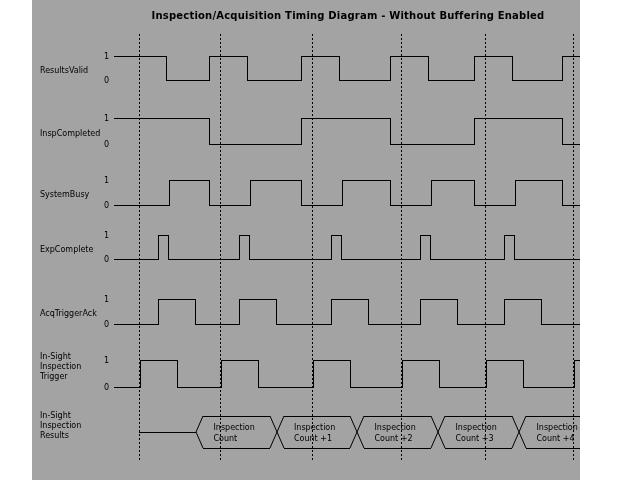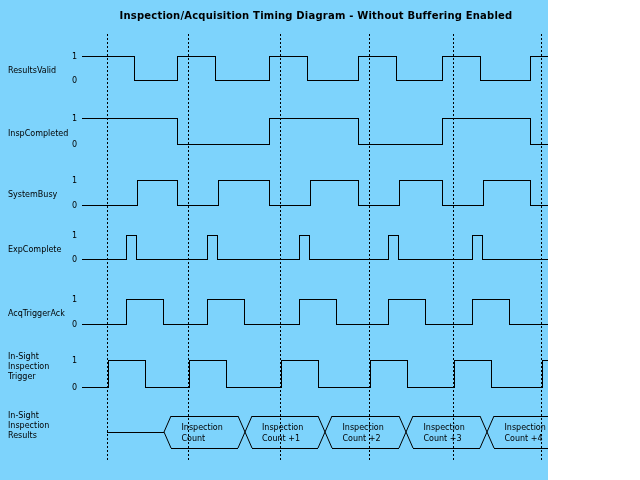--- a/index.html
+++ b/index.html
@@ -1,17 +1,17 @@
 <!DOCTYPE html>
 <html><head>
 <meta charset="utf-8">
 <style>
   html,body{margin:0;padding:0;background:#ffffff;}
-  .canvas{position:relative;width:548px;height:480px;background:#7dd3fc;overflow:hidden;
-          font-family:"DejaVu Sans", "Liberation Sans", sans-serif;}
+  .canvas{position:relative;width:548px;height:480px;background:#a3a3a3;overflow:hidden;
+          font-family:"DejaVu Sans", "Liberation Sans", sans-serif;margin-left:32px;}
   svg{display:block;}
   text{fill:#000;font-family:"DejaVu Sans", "Liberation Sans", sans-serif;}
   .title{font-size:10px;font-weight:bold;letter-spacing:0.2px;}
   .lbl{font-size:8px;}
   .lvl{font-size:8px;}
   .busv{font-size:8px;}
 </style>
 </head>
 <body>
 

